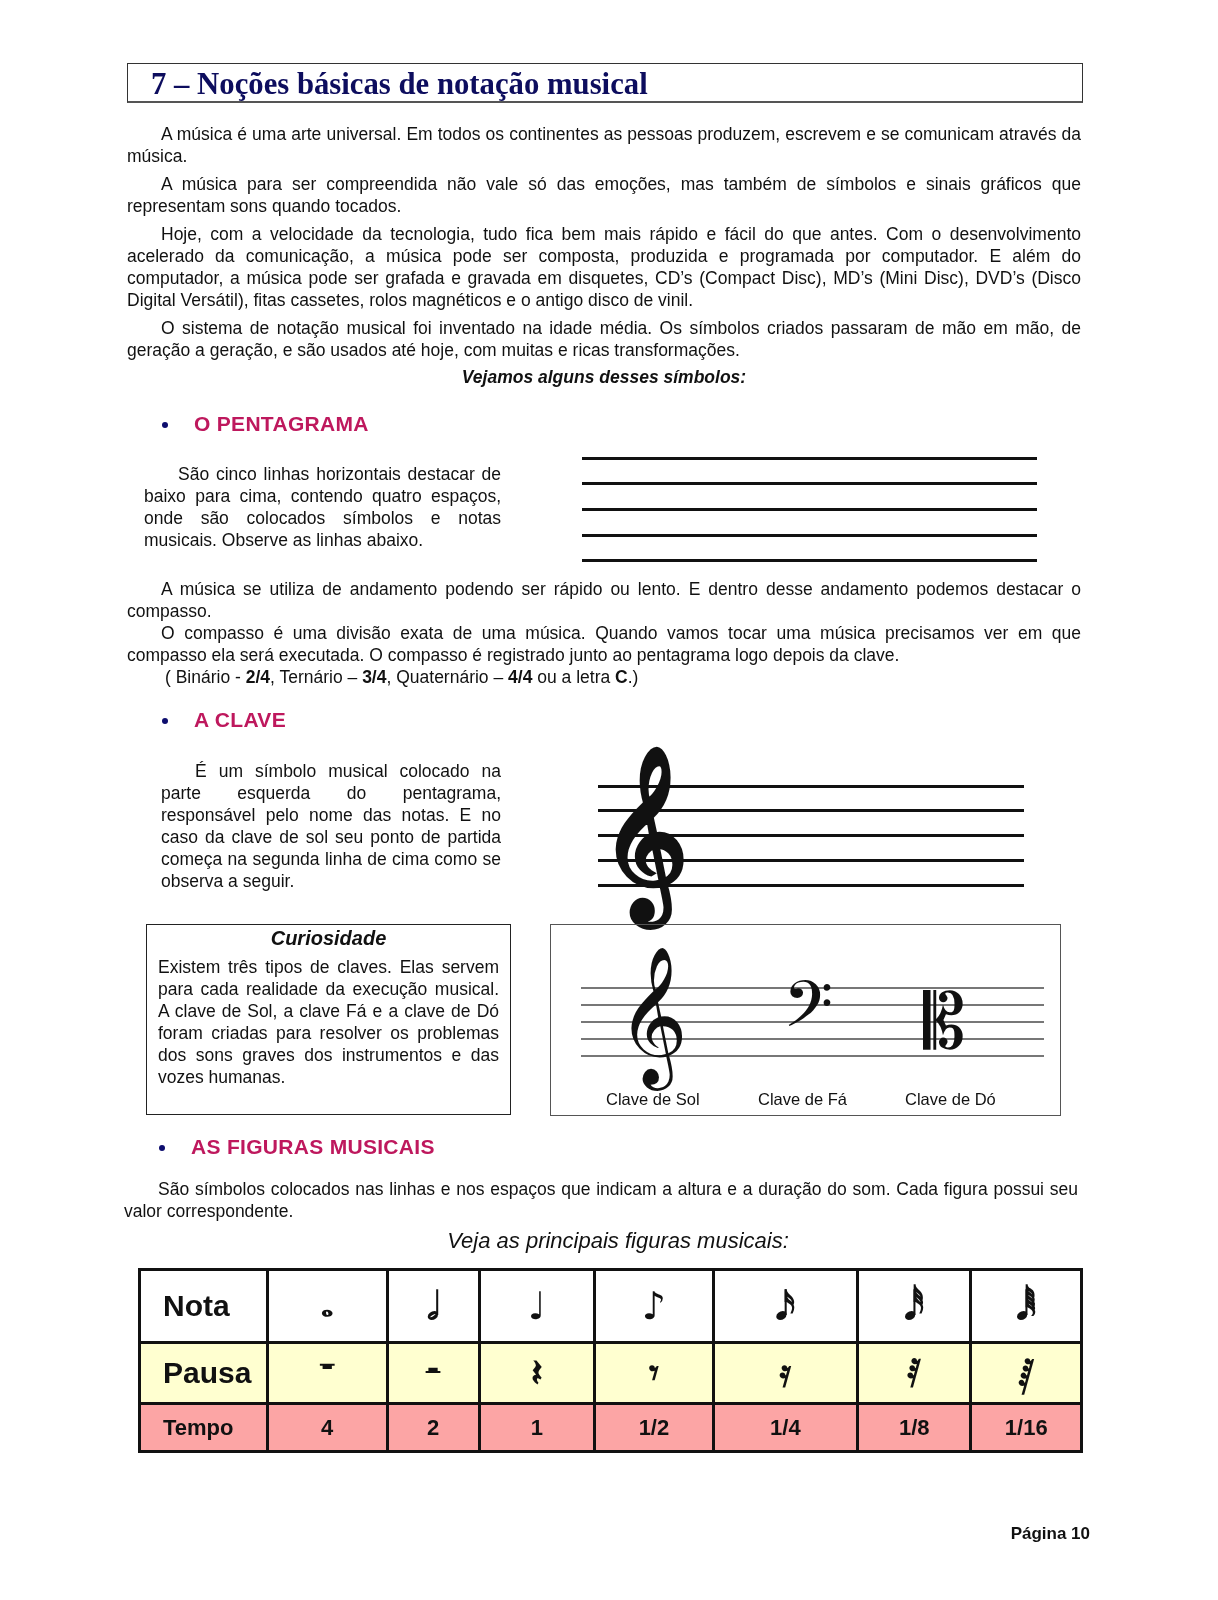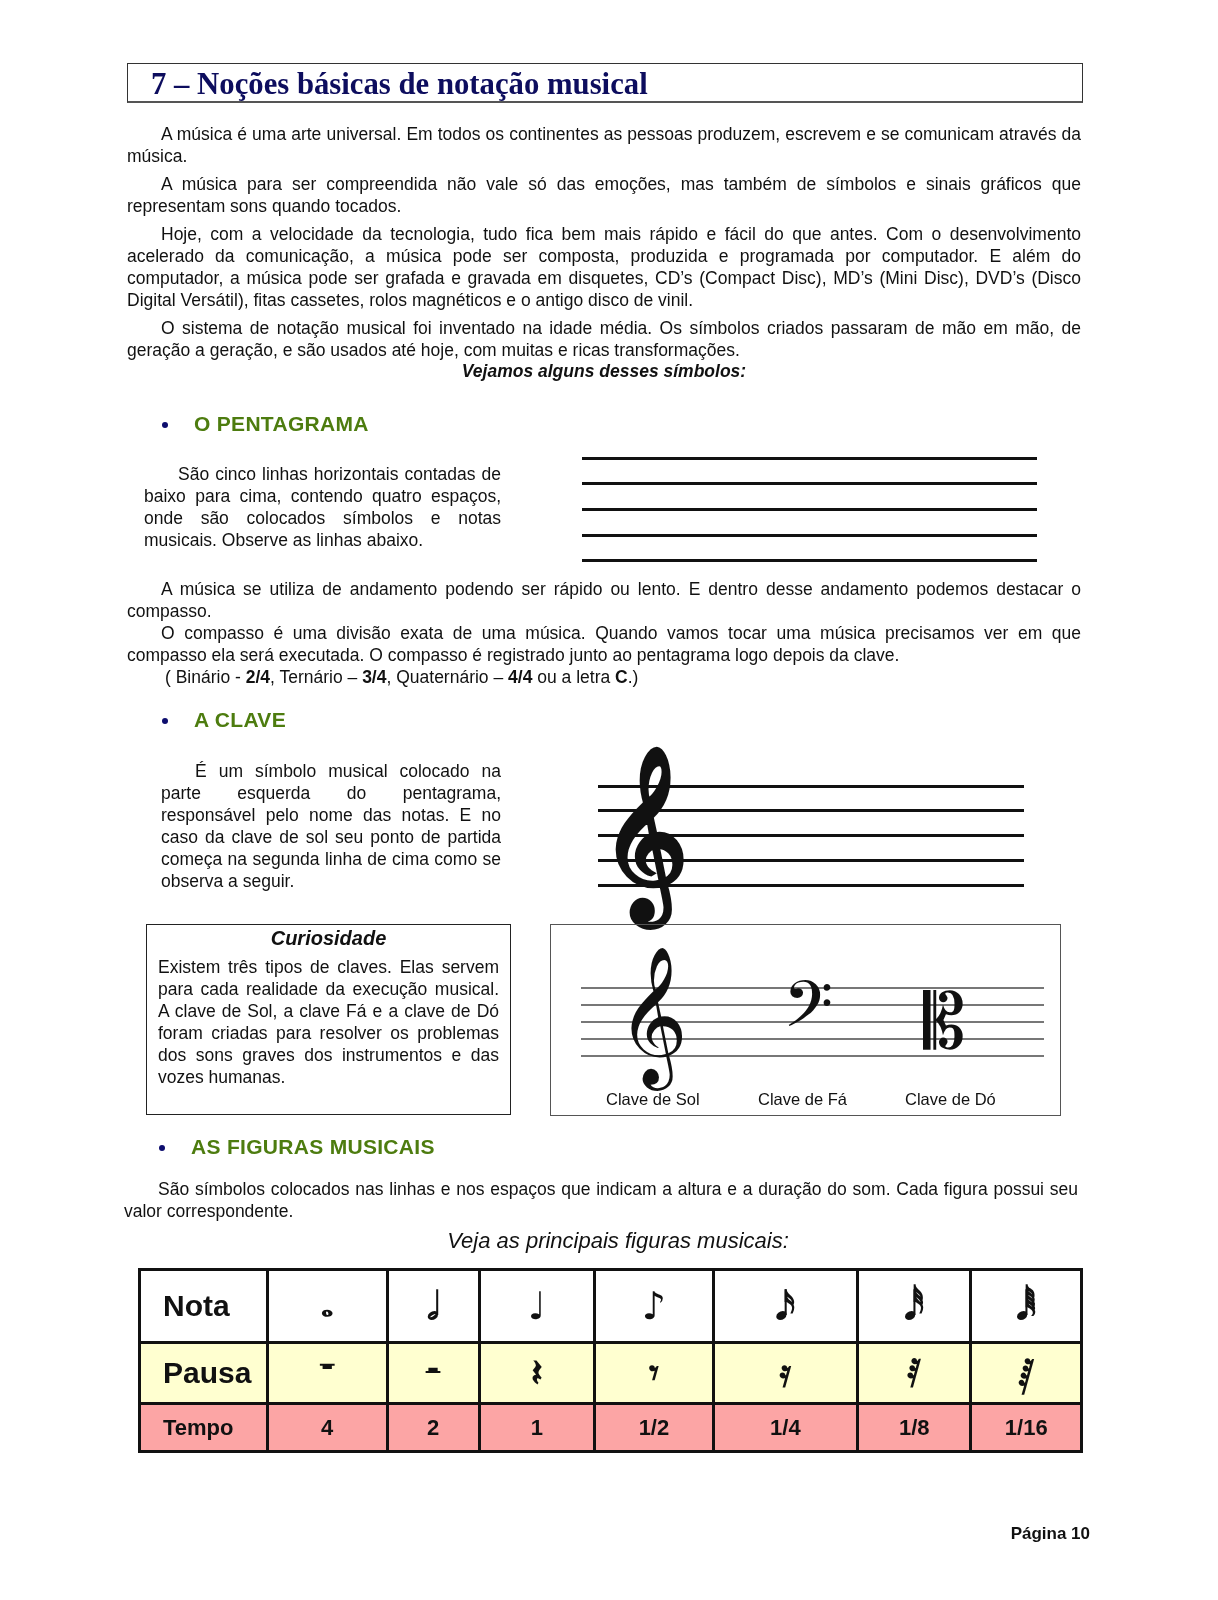--- a/index.html
+++ b/index.html
@@ -7,21 +7,21 @@
          font-family:"Liberation Sans", sans-serif; color:#111; }
   .abs { position:absolute; }
   .title-box { left:127px; top:63px; width:956px; height:40px; border:1px solid #333;
                border-bottom:2px solid #555; box-sizing:border-box; }
   .title-box h1 { margin:0; padding-left:24px; font-family:"Liberation Serif", serif;
                   font-weight:bold; font-size:32px; line-height:38px; color:#0d0d5e;
                   transform:scaleX(0.96); transform-origin:left center; }
   .para { font-size:17.5px; line-height:22px; text-align:justify; margin:0; text-indent:34px; }
   .para.noind { text-indent:0; }
   .center-it { font-style:italic; font-weight:bold; font-size:17.5px; text-align:center; }
-  .section-h { font-weight:bold; font-size:21px; color:#4d7c0f; letter-spacing:0.3px; }
+  .section-h { font-weight:bold; font-size:21px; color:#be185d; letter-spacing:0.3px; }
   .section-h .bullet { display:inline-block; width:6px; height:6px; border-radius:50%;
                        background:#0d0d6e; margin-right:26px; vertical-align:middle; }
   .staff-line { position:absolute; left:0; right:0; height:3px; background:#111; }
   .thin-line { position:absolute; left:0; right:0; height:2px; background:#777; }
   .box { border:1px solid #222; box-sizing:border-box; }
   .curio-title { text-align:center; font-style:italic; font-weight:bold; font-size:20px; margin:2px 0 6px 0; }
   table.figs { border-collapse:collapse; position:absolute; left:138px; top:1268px; width:945px; }
   table.figs td { border:3px solid #111; text-align:center; padding:0;font-weight:bold; }
   tr.r-nota td { background:#ffffff; height:70px; }
   tr.r-pausa td { background:#ffffd0; height:58px; }
@@ -36,28 +36,28 @@
 <body>
 
 <div class="abs title-box">
   <h1>7 – Noções básicas de notação musical</h1>
 </div>
 
 <div class="abs" style="left:127px; top:123px; width:954px;">
   <p class="para" style="margin-bottom:6px;">A música é uma arte universal. Em todos os continentes as pessoas produzem, escrevem e se comunicam através da música.</p>
   <p class="para" style="margin-bottom:6px;">A música para ser compreendida não vale só das emoções, mas também de símbolos e sinais gráficos que representam sons quando tocados.</p>
   <p class="para" style="margin-bottom:6px;">Hoje, com a velocidade da tecnologia, tudo fica bem mais rápido e fácil do que antes. Com o desenvolvimento acelerado da comunicação, a música pode ser composta, produzida e programada por computador. E além do computador, a música pode ser grafada e gravada em disquetes, CD’s (Compact Disc), MD’s (Mini Disc), DVD’s (Disco Digital Versátil), fitas cassetes, rolos magnéticos e o antigo disco de vinil.</p>
-  <p class="para" style="">O sistema de notação musical foi inventado na idade média. Os símbolos criados passaram de mão em mão, de geração a geração, e são usados até hoje, com muitas e ricas transformações.</p>
+  <p class="para" style="margin-bottom:6px;">O sistema de notação musical foi inventado na idade média. Os símbolos criados passaram de mão em mão, de geração a geração, e são usados até hoje, com muitas e ricas transformações.</p>
   <div class="center-it">Vejamos alguns desses símbolos:</div>
 </div>
 
 <div class="abs section-h" style="left:162px; top:412px;">
   <span class="bullet"></span><span>O PENTAGRAMA</span>
 </div>
-<p class="abs para" style="left:144px; top:463px; width:357px;">São cinco linhas horizontais contadas de baixo para cima, contendo quatro espaços, onde são colocados símbolos e notas musicais. Observe as linhas abaixo.</p>
+<p class="abs para" style="left:144px; top:463px; width:357px;">São cinco linhas horizontais destacar de baixo para cima, contendo quatro espaços, onde são colocados símbolos e notas musicais. Observe as linhas abaixo.</p>
 <div class="abs" style="left:582px; top:457px; width:455px; height:108px;">
   <div class="staff-line" style="top:0px;"></div>
   <div class="staff-line" style="top:25px;"></div>
   <div class="staff-line" style="top:51px;"></div>
   <div class="staff-line" style="top:77px;"></div>
   <div class="staff-line" style="top:102px;"></div>
 </div>
 
 <div class="abs" style="left:127px; top:578px; width:954px;">
   <p class="para">A música se utiliza de andamento podendo ser rápido ou lento. E dentro desse andamento podemos destacar o compasso.</p>

